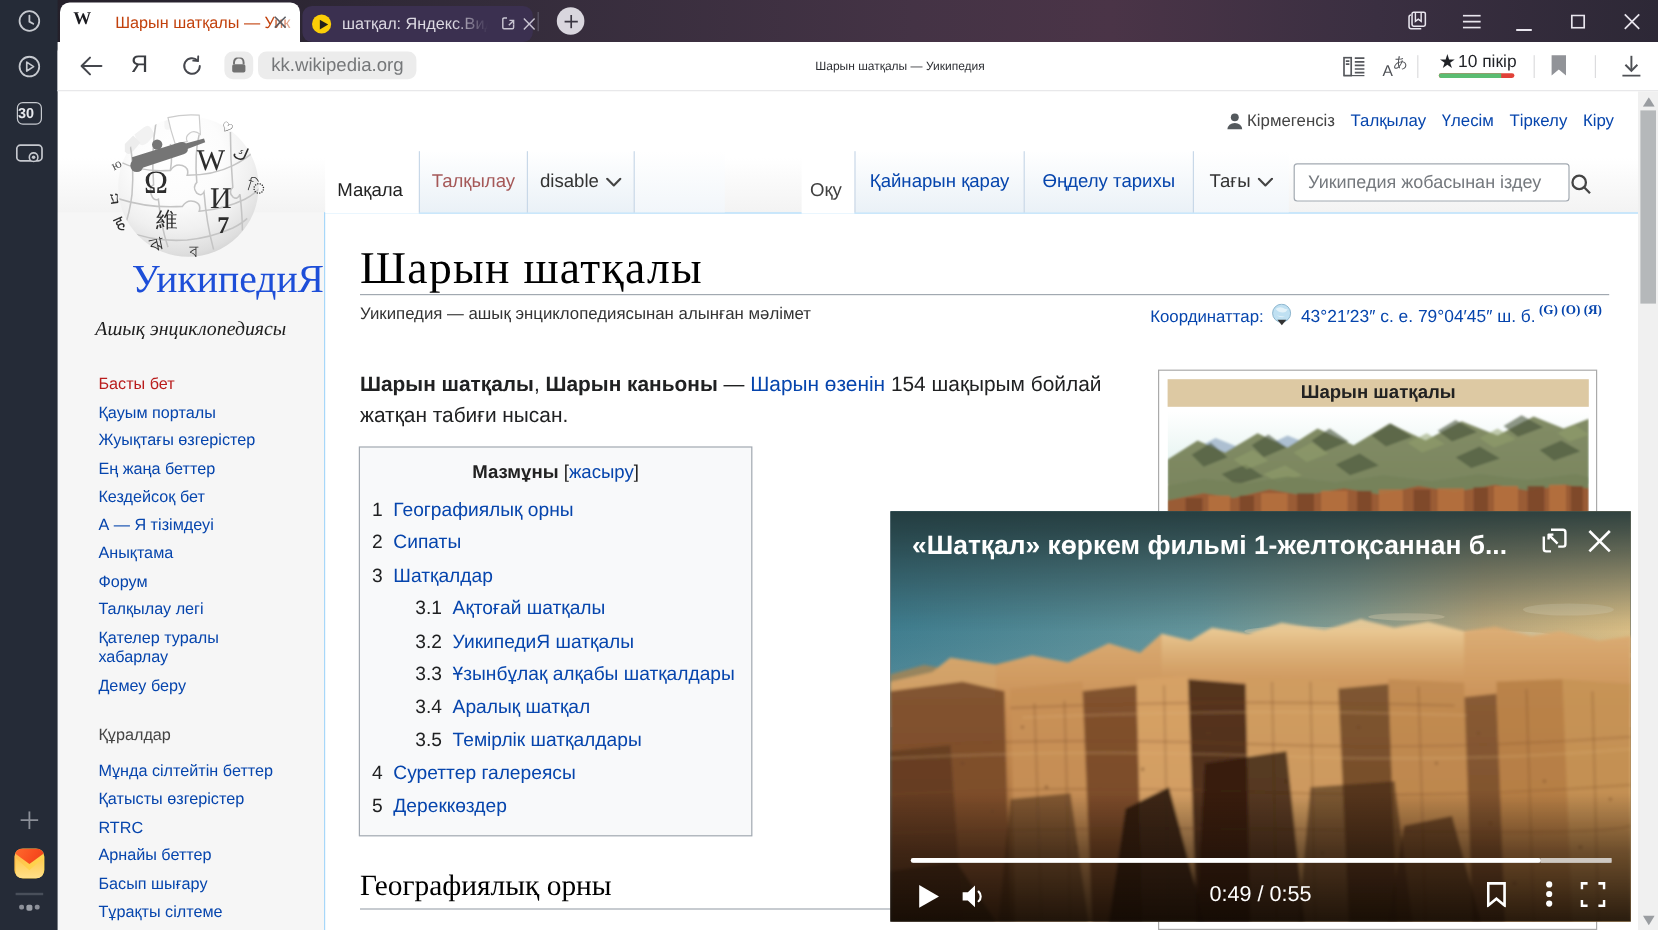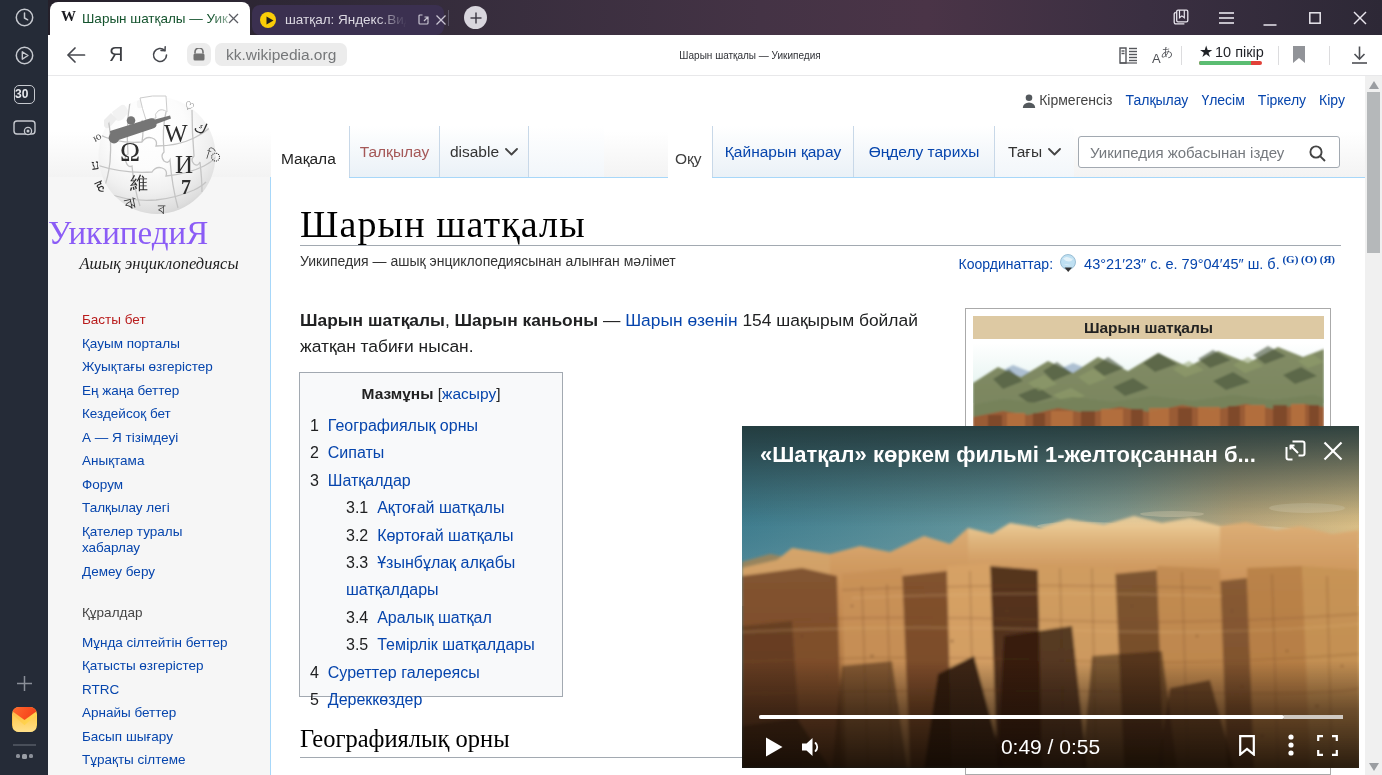--- a/index.html
+++ b/index.html
@@ -5,21 +5,21 @@
   * { margin:0; padding:0; box-sizing:border-box; }
   html,body { width:1382px; height:775px; overflow:hidden; }
   body { font-family:"Liberation Sans", sans-serif; position:relative; background:#fff; }
   .abs { position:absolute; }
 
   
   #tabbar { left:0; top:0; width:1382px; height:35px;
     background:linear-gradient(to right,#231f28 0%,#2b2532 15%,#342c3b 30%,#443345 55%,#4a3447 67%,#3a2f41 83%,#2d2836 100%); }
   #side { left:0; top:0; width:48px; height:775px; background:#252b37; z-index:5; }
   #tab1 { left:50px; top:2px; width:200px; height:33px; background:#fff; border-radius:8px 8px 0 0; z-index:6; }
-  #tab1 .ttl { position:absolute; left:32px; top:9px; font-size:13.5px; color:#14532d; white-space:nowrap; width:166px; overflow:hidden;
+  #tab1 .ttl { position:absolute; left:46px; top:9px; font-size:13.5px; color:#c2410c; white-space:nowrap; width:166px; overflow:hidden;
     -webkit-mask-image:linear-gradient(to right,#000 78%,transparent 95%); }
   #tab2 { left:252px; top:5px; width:192px; height:30px; background:#3b3050; border-radius:8px; }
   #tab2 .ttl { position:absolute; left:33px; top:7px; font-size:13.5px; color:#dcd9e2; white-space:nowrap; width:128px; overflow:hidden;
     -webkit-mask-image:linear-gradient(to right,#000 72%,transparent 95%); }
   #addrbar { left:48px; top:35px; width:1334px; height:41px; background:#fff; border-radius:8px 8px 0 0; z-index:5; }
 
   svg { display:block; }
   .wctl { position:absolute; top:0; height:35px; display:flex; align-items:center; justify-content:center; }
 
   
@@ -226,28 +226,28 @@
           <circle cx="9" cy="8" r="7.5" fill="#bfe0f2" stroke="#89b3cc" stroke-width="0.8"></circle>
           <path d="M4 4.5 q3-2.5 6-1 q2 1.5 4 1 q-1 3-4 3 q-3.5 0-6-3 z M5 10 q3 2 7 1" fill="#e8f4fa" stroke="none" opacity="0.9"></path>
           <path d="M5.5 13.5 L13 13.5 L9.2 18 z" fill="#333"></path>
         </svg>
         <a class="blue">43°21′23″ с. е. 79°04′45″ ш. б.</a><span class="serif" style="font-size:11px;font-weight:bold;vertical-align:6px;"> <a class="blue">(G) (O) (Я)</a></span>
       </div>
       <div style="position:absolute;left:0;top:106px;font-size:17.4px;line-height:26px;color:#202122;width:640px;">
         <b>Шарын шатқалы</b>, <b>Шарын каньоны</b> — <a class="blue">Шарын өзенін</a> 154 шақырым бойлай жатқан табиғи нысан.
       </div>
 
-      <div style="position:absolute;left:-1px;top:171px;width:264px;height:325px;background:#f8f9fa;border:1px solid #a2a9b1;">
+      <div style="position:absolute;left:-1px;top:171px;width:328px;height:325px;background:#f8f9fa;border:1px solid #a2a9b1;">
         <div style="text-align:center;padding-top:12px;font-size:15.5px;"><b style="color:#222;">Мазмұны</b> <span style="color:#222;">[</span><a class="blue">жасыру</a><span style="color:#222;">]</span></div>
         <div style="padding:9px 0 0 10px;font-size:16px;line-height:27.4px;color:#202122;">
           <div>1&nbsp; <a class="blue">Географиялық орны</a></div>
           <div>2&nbsp; <a class="blue">Сипаты</a></div>
           <div>3&nbsp; <a class="blue">Шатқалдар</a></div>
           <div style="padding-left:36px;">3.1&nbsp; <a class="blue">Ақтоғай шатқалы</a></div>
-          <div style="padding-left:36px;">3.2&nbsp; <a class="blue">Көртоғай шатқалы</a></div>
+          <div style="padding-left:36px;">3.2&nbsp; <a class="blue">УикипедиЯ шатқалы</a></div>
           <div style="padding-left:36px;">3.3&nbsp; <a class="blue">Ұзынбұлақ алқабы шатқалдары</a></div>
           <div style="padding-left:36px;">3.4&nbsp; <a class="blue">Аралық шатқал</a></div>
           <div style="padding-left:36px;">3.5&nbsp; <a class="blue">Темірлік шатқалдары</a></div>
           <div>4&nbsp; <a class="blue">Суреттер галереясы</a></div>
           <div>5&nbsp; <a class="blue">Дереккөздер</a></div>
         </div>
       </div>
       <div class="serif" style="position:absolute;left:0;top:524px;width:1041px;font-size:24.5px;color:#000;border-bottom:1px solid #a2a9b1;padding-bottom:4px;">Географиялық орны</div>
     </div>
 
@@ -387,22 +387,22 @@
           <text x="5" y="48" font-size="11" transform="rotate(-28 5 48)" opacity="0.85">ю</text>
           <text x="2" y="76" font-size="14" transform="rotate(-8 2 76)">ע</text>
           <text x="8" y="98" font-size="15" transform="rotate(-24 8 98)">ह</text>
           <text x="36" y="116" font-size="15" transform="rotate(-12 36 116)">ঝ</text>
           <text x="115" y="64" font-size="13" transform="rotate(18 115 64)">ি</text>
           <text x="68" y="120" font-size="13">ব</text>
           <text x="93" y="13" font-size="11" transform="rotate(30 93 13)">♡</text>
         </g>
       </svg>
     </div>
-    <div class="abs serif" style="left:0px;top:139px;width:222px;text-align:left;font-size:33px;color:#8b5cf6;">УикипедиЯ</div>
-    <div class="abs serif" style="left:0px;top:178px;width:222px;text-align:center;font-size:16.5px;font-style:italic;color:#1d1d1d;">Ашық энциклопедиясы</div>
+    <div class="abs serif" style="left:0px;top:139px;width:222px;text-align:right;font-size:33px;color:#1d4ed8;">УикипедиЯ</div>
+    <div class="abs serif" style="left:0px;top:188px;width:222px;text-align:center;font-size:16.5px;font-style:italic;color:#1d1d1d;">Ашық энциклопедиясы</div>
 
     <div class="abs" id="nav1" style="left:34px;top:232px;font-size:13.5px;line-height:23.5px;">
       <div style="color:#b91c1c;">Басты бет</div>
       <div><a class="blue">Қауым порталы</a></div>
       <div><a class="blue">Жуықтағы өзгерістер</a></div>
       <div><a class="blue">Ең жаңа беттер</a></div>
       <div><a class="blue">Кездейсоқ бет</a></div>
       <div><a class="blue">А — Я тізімдеуі</a></div>
       <div><a class="blue">Анықтама</a></div>
       <div><a class="blue">Форум</a></div>
@@ -438,21 +438,21 @@
       </div>
       <div class="wtab" style="left:805px;width:141px;text-align:right;">
         <a class="blue">Өңделу тарихы</a>
       </div>
       <div class="wtab" style="left:946px;width:80px;background:linear-gradient(to bottom,#ffffff 0%,#f2f6fa 100%);">
         <span style="color:#333;">Тағы</span>
         <svg style="margin-left:6px;" width="13" height="8" viewBox="0 0 13 8">
           <path d="M1 1 L6.5 6.5 L12 1" fill="none" stroke="#444" stroke-width="1.8" stroke-linecap="round" stroke-linejoin="round"></path>
         </svg>
       </div>
-      <div class="abs" style="left:1030px;top:10px;width:262px;height:32px;background:#fff;border:1px solid #a2a9b1;border-radius:3px;">
+      <div class="abs" style="left:1030px;top:10px;width:230px;height:32px;background:#fff;border:1px solid #a2a9b1;border-radius:3px;">
         <span class="abs" style="left:11px;top:7px;font-size:15px;color:#75797e;">Уикипедия жобасынан іздеу</span>
         <svg class="abs" style="left:230px;top:8px;" width="17" height="17" viewBox="0 0 17 17">
           <g fill="none" stroke="#444" stroke-width="1.9">
             <circle cx="7" cy="7" r="5.6"></circle>
             <line x1="11.3" y1="11.3" x2="16" y2="16"></line>
           </g>
         </svg>
       </div>
     </div>
   </div>
@@ -626,21 +626,21 @@
     </svg>
     <svg class="abs" style="left:60px;top:311px;" width="22" height="20" viewBox="0 0 22 20">
       <g fill="#fff">
         <path d="M0 6.5 h4.5 L10.5 1 v18 L4.5 13.5 H0 Z"></path>
       </g>
       <g stroke="#fff" stroke-width="1.8" fill="none" stroke-linecap="round">
         <path d="M13.5 6 a5.5 5.5 0 0 1 0 8"></path>
         <path d="M16.5 3.5 a9.5 9.5 0 0 1 0 13" opacity="0"></path>
       </g>
     </svg>
-    <div class="abs" style="left:0;top:309px;width:617px;text-align:center;font-size:21px;color:#fff;">0:49 / 0:55</div>
+    <div class="abs" style="left:0;top:309px;width:617px;text-align:center;font-size:18px;color:#fff;">0:49 / 0:55</div>
     <svg class="abs" style="left:497px;top:309px;" width="16" height="21" viewBox="0 0 16 21">
       <path d="M1.2 1.2 h13.6 v18.3 l-6.8 -5.6 l-6.8 5.6 z" fill="none" stroke="#fff" stroke-width="2.2"></path>
     </svg>
     <svg class="abs" style="left:546px;top:308px;" width="6" height="22" viewBox="0 0 6 22">
       <g fill="#fff">
         <circle cx="3" cy="3" r="2.6"></circle>
         <circle cx="3" cy="11" r="2.6"></circle>
         <circle cx="3" cy="19" r="2.6"></circle>
       </g>
     </svg>

